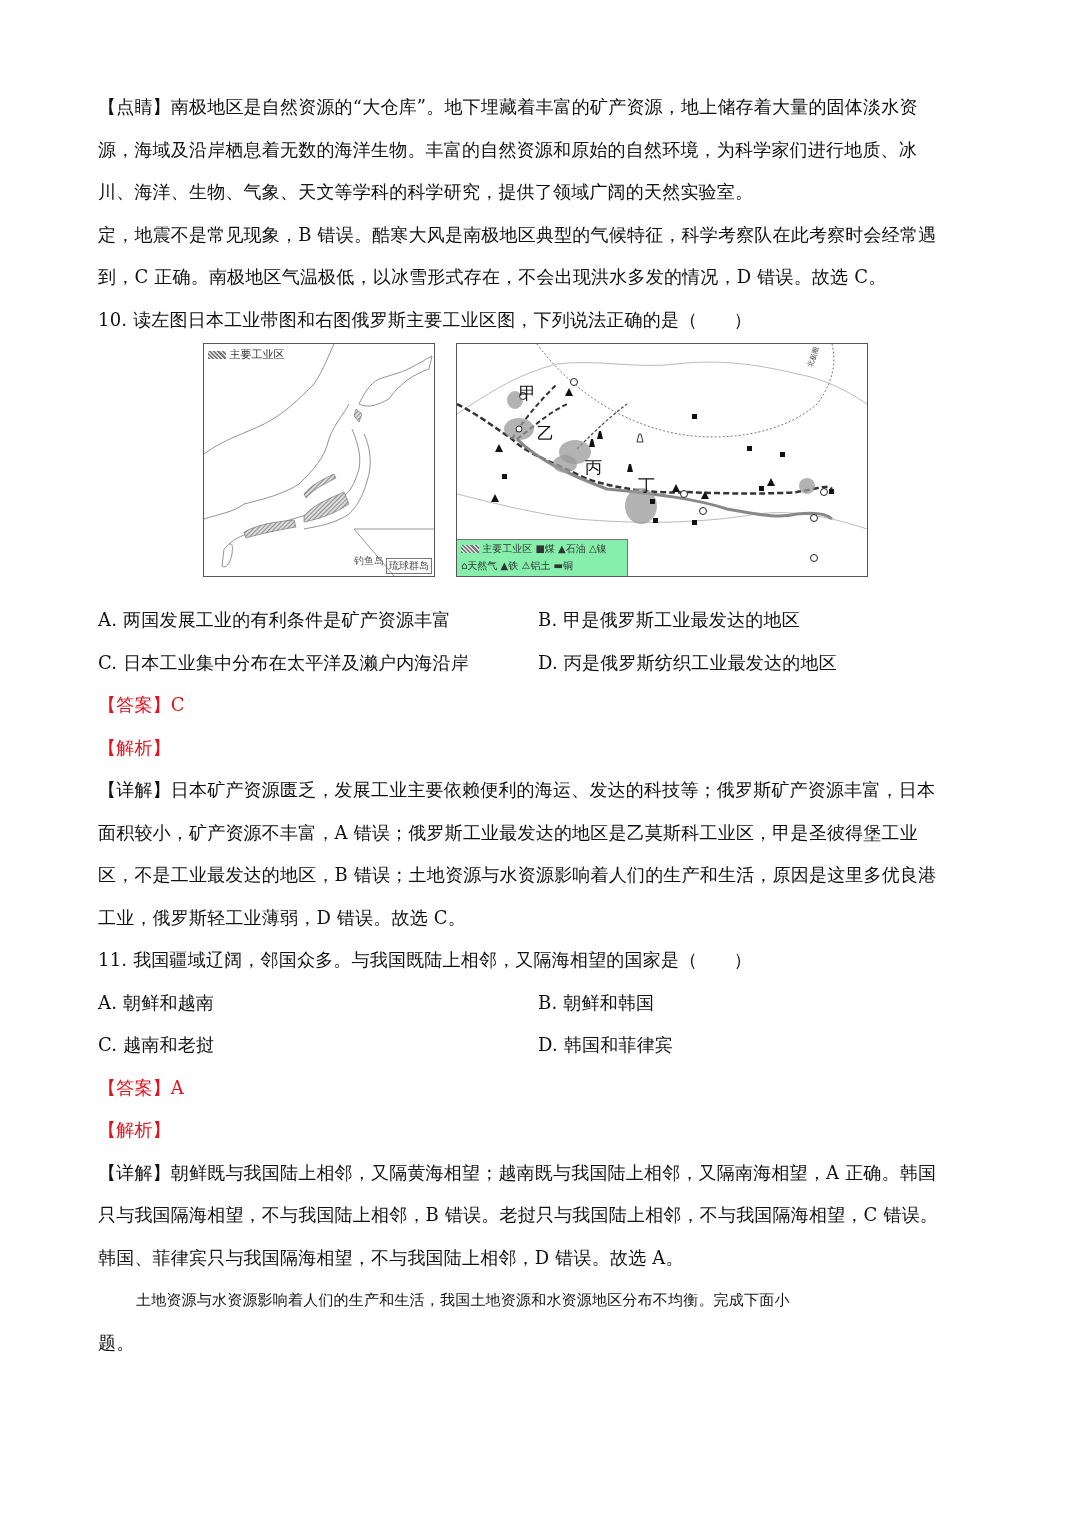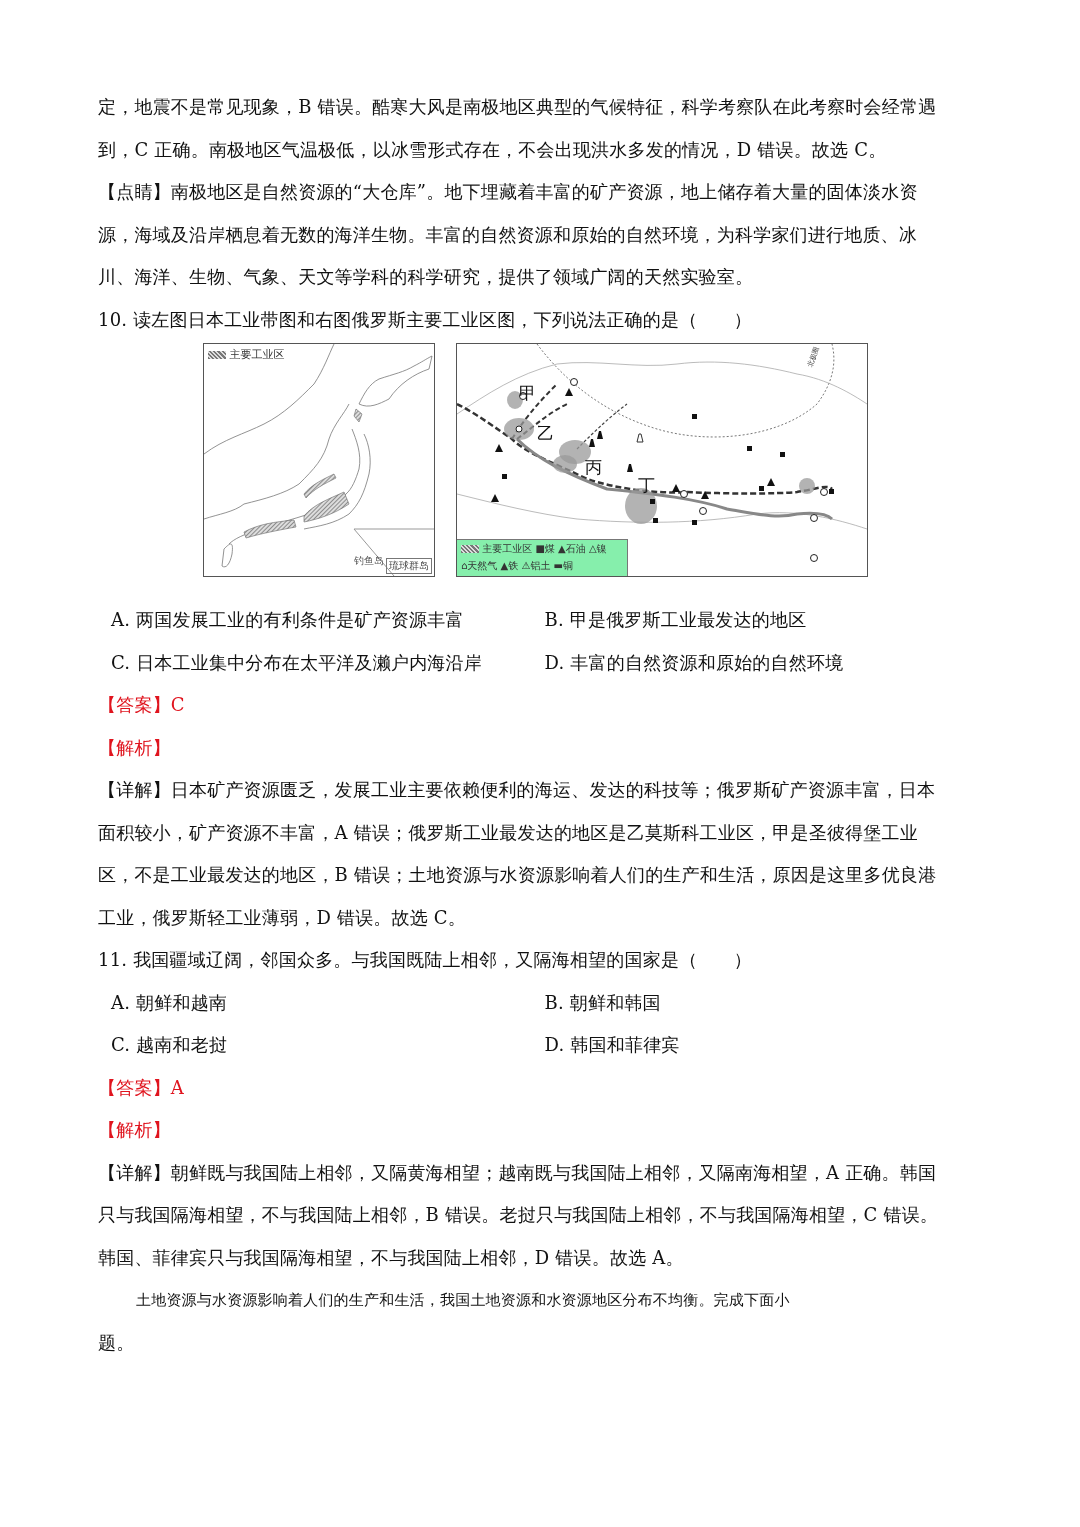--- a/index.html
+++ b/index.html
@@ -1,46 +1,46 @@
 <!DOCTYPE html>
 <html><head>
 <meta charset="utf-8">
 <style>
   html, body { margin:0; padding:0; background:#ffffff; }
   body { width:1080px; height:1527px; position:relative; overflow:hidden;
          font-family:"DejaVu Serif","Liberation Serif",serif; color:#111; }
   .page { position:absolute; left:98px; top:86px; width:880px; }
   .line { font-size:18px; line-height:42.5px; white-space:nowrap; letter-spacing:0.2px; }
   .red { color:#e0141e; }
-  .opts { display:flex;margin-left:13px; }
+  .opts { display:flex; }
   .opts .opt { width:441px; }
   .indent { padding-left:38px; font-family:"DejaVu Sans","Liberation Sans",sans-serif; font-size:15px; }
   .figs { position:relative; height:258px; }
   .map { position:absolute; border:1.5px solid #555; background:#fff; overflow:hidden; }
   .map svg { display:block; }
   .legend-j { position:absolute; left:4px; top:3px; font-size:11px; color:#333; font-family:"DejaVu Sans",sans-serif; }
   .legend-r { position:absolute; left:0; bottom:0; width:170px; height:36px; background:#86efac; border-top:1px solid #777; border-right:1px solid #777; font-size:10px; color:#333; font-family:"DejaVu Sans",sans-serif; }
   .legend-r .row { height:17px; line-height:17px; padding-left:4px; white-space:nowrap; }
   .lbl { position:absolute; font-size:17px; font-family:"DejaVu Sans",sans-serif; color:#111; }
   .hatch { display:inline-block; width:18px; height:8px; background:repeating-linear-gradient(45deg,#777 0 1.5px,#ddd 1.5px 3px); vertical-align:middle; }
 </style>
 </head>
 <body>
 
 <div class="page">
 
   <div>
-    <div class="line">定，地震不是常见现象，B 错误。酷寒大风是南极地区典型的气候特征，科学考察队在此考察时会经常遇</div>
-    <div class="line">到，C 正确。南极地区气温极低，以冰雪形式存在，不会出现洪水多发的情况，D 错误。故选 C。</div>
+    <div class="line"><span>【点睛】</span><span>南极地区是自然资源的“大仓库”。地下埋藏着丰富的矿产资源，地上储存着大量的固体淡水资</span></div>
+    <div class="line">源，海域及沿岸栖息着无数的海洋生物。丰富的自然资源和原始的自然环境，为科学家们进行地质、冰</div>
+    <div class="line">川、海洋、生物、气象、天文等学科的科学研究，提供了领域广阔的天然实验室。</div>
   </div>
 
   <div>
-    <div class="line"><span>【点睛】</span><span>南极地区是自然资源的“大仓库”。地下埋藏着丰富的矿产资源，地上储存着大量的固体淡水资</span></div>
-    <div class="line">源，海域及沿岸栖息着无数的海洋生物。丰富的自然资源和原始的自然环境，为科学家们进行地质、冰</div>
-    <div class="line">川、海洋、生物、气象、天文等学科的科学研究，提供了领域广阔的天然实验室。</div>
+    <div class="line">定，地震不是常见现象，B 错误。酷寒大风是南极地区典型的气候特征，科学考察队在此考察时会经常遇</div>
+    <div class="line">到，C 正确。南极地区气温极低，以冰雪形式存在，不会出现洪水多发的情况，D 错误。故选 C。</div>
   </div>
 
   <div>
     <div class="line">10. 读左图日本工业带图和右图俄罗斯主要工业区图，下列说法正确的是（　　）</div>
 
     <div class="figs">
 
       <div class="map" style="left:105px; top:2px; width:230px; height:232px;">
         <svg width="230" height="232" viewBox="0 0 230 232">
           <path d="M0,110 C20,95 40,90 60,80 C80,70 95,55 110,40 C120,25 125,10 130,0" fill="none" stroke="#777" stroke-width="0.8"></path>
@@ -132,21 +132,21 @@
         </div>
       </div>
     </div>
 
     <div class="line opts">
       <span class="opt">A. 两国发展工业的有利条件是矿产资源丰富</span>
       <span class="opt">B. 甲是俄罗斯工业最发达的地区</span>
     </div>
     <div class="line opts">
       <span class="opt">C. 日本工业集中分布在太平洋及濑户内海沿岸</span>
-      <span class="opt">D. 丰富的自然资源和原始的自然环境</span>
+      <span class="opt">D. 丙是俄罗斯纺织工业最发达的地区</span>
     </div>
     <div class="line red"><span>【答案】</span><span>C</span></div>
     <div class="line red">【解析】</div>
     <div class="line"><span>【详解】</span><span>日本矿产资源匮乏，发展工业主要依赖便利的海运、发达的科技等；俄罗斯矿产资源丰富，日本</span></div>
     <div class="line">面积较小，矿产资源不丰富，A 错误；俄罗斯工业最发达的地区是乙莫斯科工业区，甲是圣彼得堡工业</div>
     <div class="line">区，不是工业最发达的地区，B 错误；土地资源与水资源影响着人们的生产和生活，原因是这里多优良港</div>
     <div class="line">工业，俄罗斯轻工业薄弱，D 错误。故选 C。</div>
   </div>
 
   <div>

